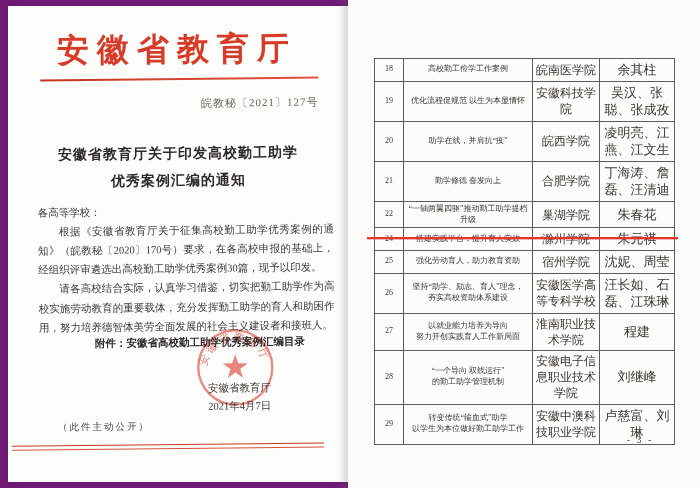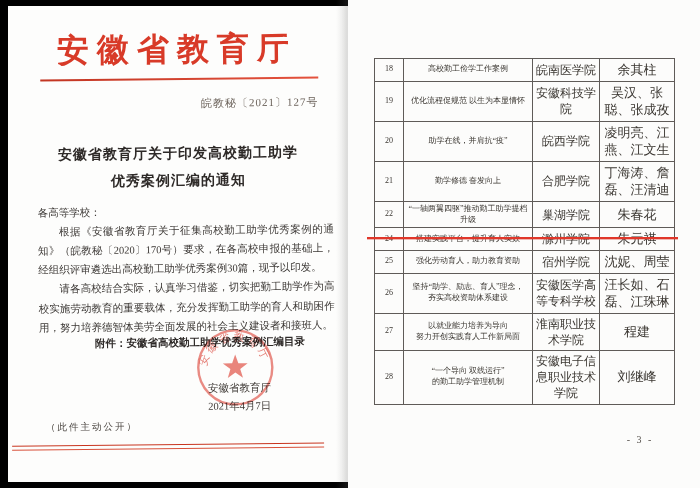--- a/index.html
+++ b/index.html
@@ -2,21 +2,21 @@
 <html style="--accent-red: #d83a28; --seal-red: #e05a50; --underline-red: #e0372a; --table-border: #5f5b58; --ink: #3c3835;"><head>
 <meta charset="utf-8">
 <style>
   :root{
     --accent-red:#d83a28; --seal-red:#e05a50; --underline-red:#e0372a;
     --table-border:#5f5b58; --ink:#3c3835;
   }
   html,body{margin:0;padding:0;}
   body{width:700px;height:488px;overflow:hidden;background:#e9e9e7;
        font-family:"Liberation Serif","DejaVu Serif",serif;}
-  .canvas{position:relative;width:700px;height:488px;background:#000000;}
+  .canvas{position:relative;width:700px;height:488px;background:#701a75;}
 
   
   .page-left{position:absolute;left:8px;top:6px;width:342px;height:476px;
              background:#fdfdfc;box-shadow:0 0 6px rgba(0,0,0,.10);}
   .page-left .tilt{position:absolute;inset:0;transform:rotate(-0.6deg);}
   .agency-head{position:absolute;top:22px;left:0;width:100%;text-align:center;
                font-size:32px;font-weight:bold;letter-spacing:8px;color:var(--accent-red);}
   .head-rule{position:absolute;top:72px;left:34px;width:278px;height:2px;
              background:linear-gradient(90deg,#c23522,#e4523d);}
   .doc-number{position:absolute;top:90px;right:30px;font-size:11px;color:#6b625a;letter-spacing:1px;}
@@ -26,21 +26,21 @@
                font-size:10.5px;line-height:1.82;color:var(--ink);text-align:justify;}
   .notice-body p{margin:0;text-indent:2em;}
   .notice-body p.salutation{text-indent:0;}
   .attachment{position:absolute;top:330px;left:86px;font-size:10.5px;font-weight:bold;color:#2e2a28;}
   .signer{position:absolute;top:376px;left:140px;width:180px;text-align:center;
           font-size:10.5px;color:#3f3a36;}
   .sign-date{position:absolute;top:394px;left:140px;width:180px;text-align:center;
              font-size:10.5px;color:#3f3a36;}
   .seal{position:absolute;left:176px;top:312px;width:100px;height:100px;
         mix-blend-mode:multiply;opacity:.88;}
-  .public-note{position:absolute;top:414px;left:36px;font-size:9.5px;color:#4a4540;letter-spacing:2px;}
+  .public-note{position:absolute;top:414px;left:48px;font-size:9.5px;color:#4a4540;letter-spacing:2px;}
   .footer-rule{position:absolute;top:438px;left:2px;width:312px;height:3px;
                border-top:1.6px solid #c8351f;border-bottom:1px solid #d8503a;}
 
   
   .page-right{position:absolute;left:348px;top:0;width:352px;height:488px;
               background:#fcfcfb;box-shadow:-3px 0 6px rgba(0,0,0,.06);}
   .seam{position:absolute;left:336px;top:0;width:22px;height:488px;
         background:linear-gradient(90deg,rgba(0,0,0,0),rgba(120,120,118,.18),rgba(0,0,0,0));}
   .table-wrap{position:absolute;left:26px;top:58px;width:292px;}
   table.ct{border-collapse:collapse;width:292px;table-layout:fixed;
@@ -156,20 +156,26 @@
               <td class="c-title">以就业能力培养为导向<br>努力开创实践育人工作新局面</td>
               <td class="c-school">淮南职业技术学院</td>
               <td class="c-authors">程建</td>
             </tr>
             <tr>
               <td class="c-no">28</td>
               <td class="c-title">“一个导向 双线运行”<br>的勤工助学管理机制</td>
               <td class="c-school">安徽电子信息职业技术<br>学院</td>
               <td class="c-authors">刘继峰</td>
             </tr>
+            <tr>
+              <td class="c-no">29</td>
+              <td class="c-title">转变传统“输血式”助学<br>以学生为本位做好勤工助学工作</td>
+              <td class="c-school">安徽中澳科技职业学院</td>
+              <td class="c-authors">卢慈富、刘琳</td>
+            </tr>
           </tbody>
       </table>
       <div class="hl-line" id="hl-line" style="display: block; top: 179px;"></div>
     </div>
     <div class="page-num">- 3 -</div>
   </div>
 
 </div>
 
 </body></html>

